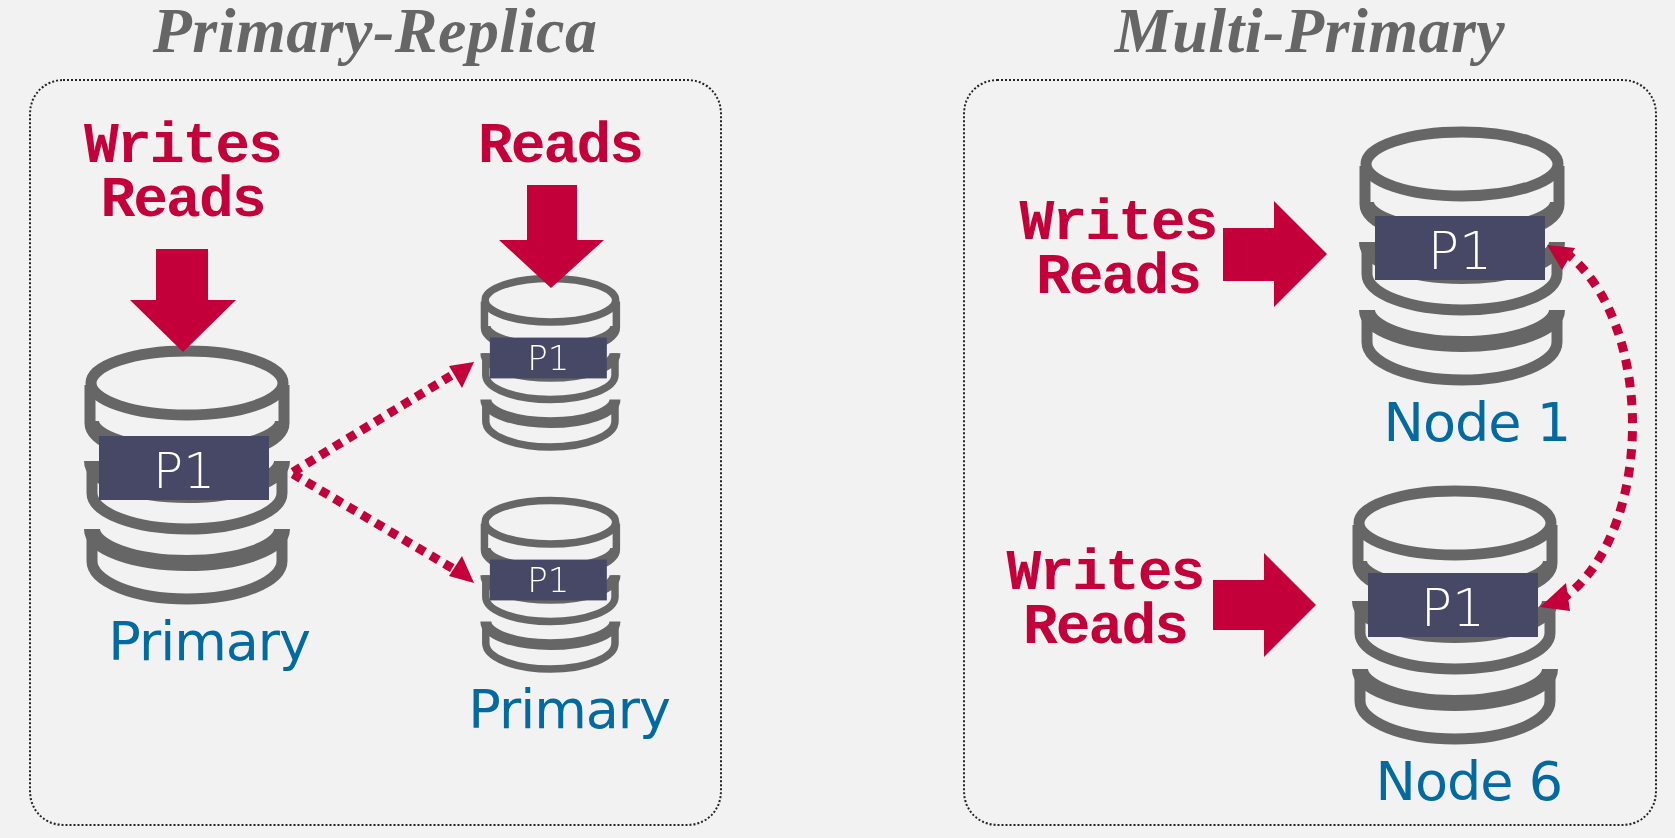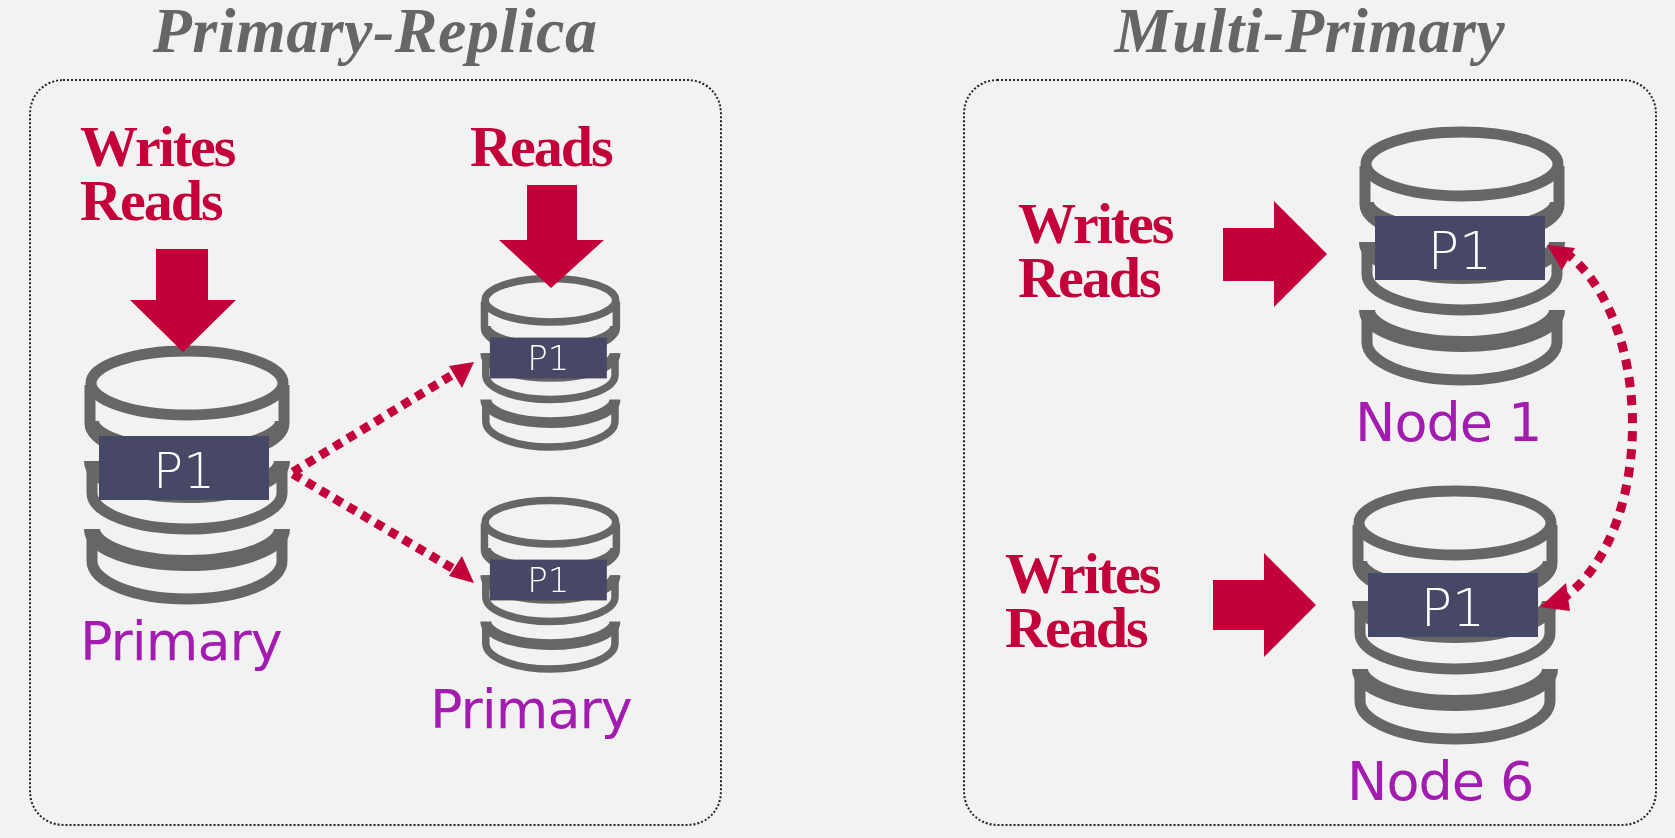--- a/index.html
+++ b/index.html
@@ -1,20 +1,20 @@
 <!DOCTYPE html>
 <html><head>
 <meta charset="utf-8">
 <style>
   html, body { margin:0; padding:0; }
   body { width:1675px; height:838px; background:#f2f2f2; position:relative; overflow:hidden; font-family:"Liberation Sans", sans-serif; }
   .title { position:absolute; top:-6px; font-family:"Liberation Serif", serif; font-style:italic; font-weight:bold; font-size:64px; color:#666666; text-align:center; white-space:nowrap; letter-spacing:0.5px; }
   .panel { position:absolute; top:79px; height:747px; border:2px dotted #222; border-radius:34px; box-sizing:border-box; }
-  .lbl-red { position:absolute; color:#c4003a; font-family:Liberation Serif, serif; font-weight:bold; font-size:58px; line-height:54px; text-align:left; letter-spacing:-2px; white-space:nowrap; }
-  .lbl-gray { position:absolute; color:#a21caf; font-family:"DejaVu Sans", sans-serif; font-size:54px; line-height:60px; white-space:nowrap; text-align:left; letter-spacing:-1px; }
+  .lbl-red { position:absolute; color:#c4003a; font-family:Liberation Mono, monospace; font-weight:bold; font-size:58px; line-height:54px; text-align:center; letter-spacing:-2px; white-space:nowrap; }
+  .lbl-gray { position:absolute; color:#0369a1; font-family:"DejaVu Sans", sans-serif; font-size:54px; line-height:60px; white-space:nowrap; text-align:right; letter-spacing:-1px; }
   svg.overlay { position:absolute; left:0; top:0; }
   .p1 { font-family:"DejaVu Sans", sans-serif; fill:#ffffff; font-weight:200; }
 </style>
 </head>
 <body>
 
 <div class="title" style="left:130px; width:490px;">Primary-Replica</div>
 <div class="title" style="left:1060px; width:500px;">Multi-Primary</div>
 
 <div class="panel" style="left:29px; width:693px;"></div>

